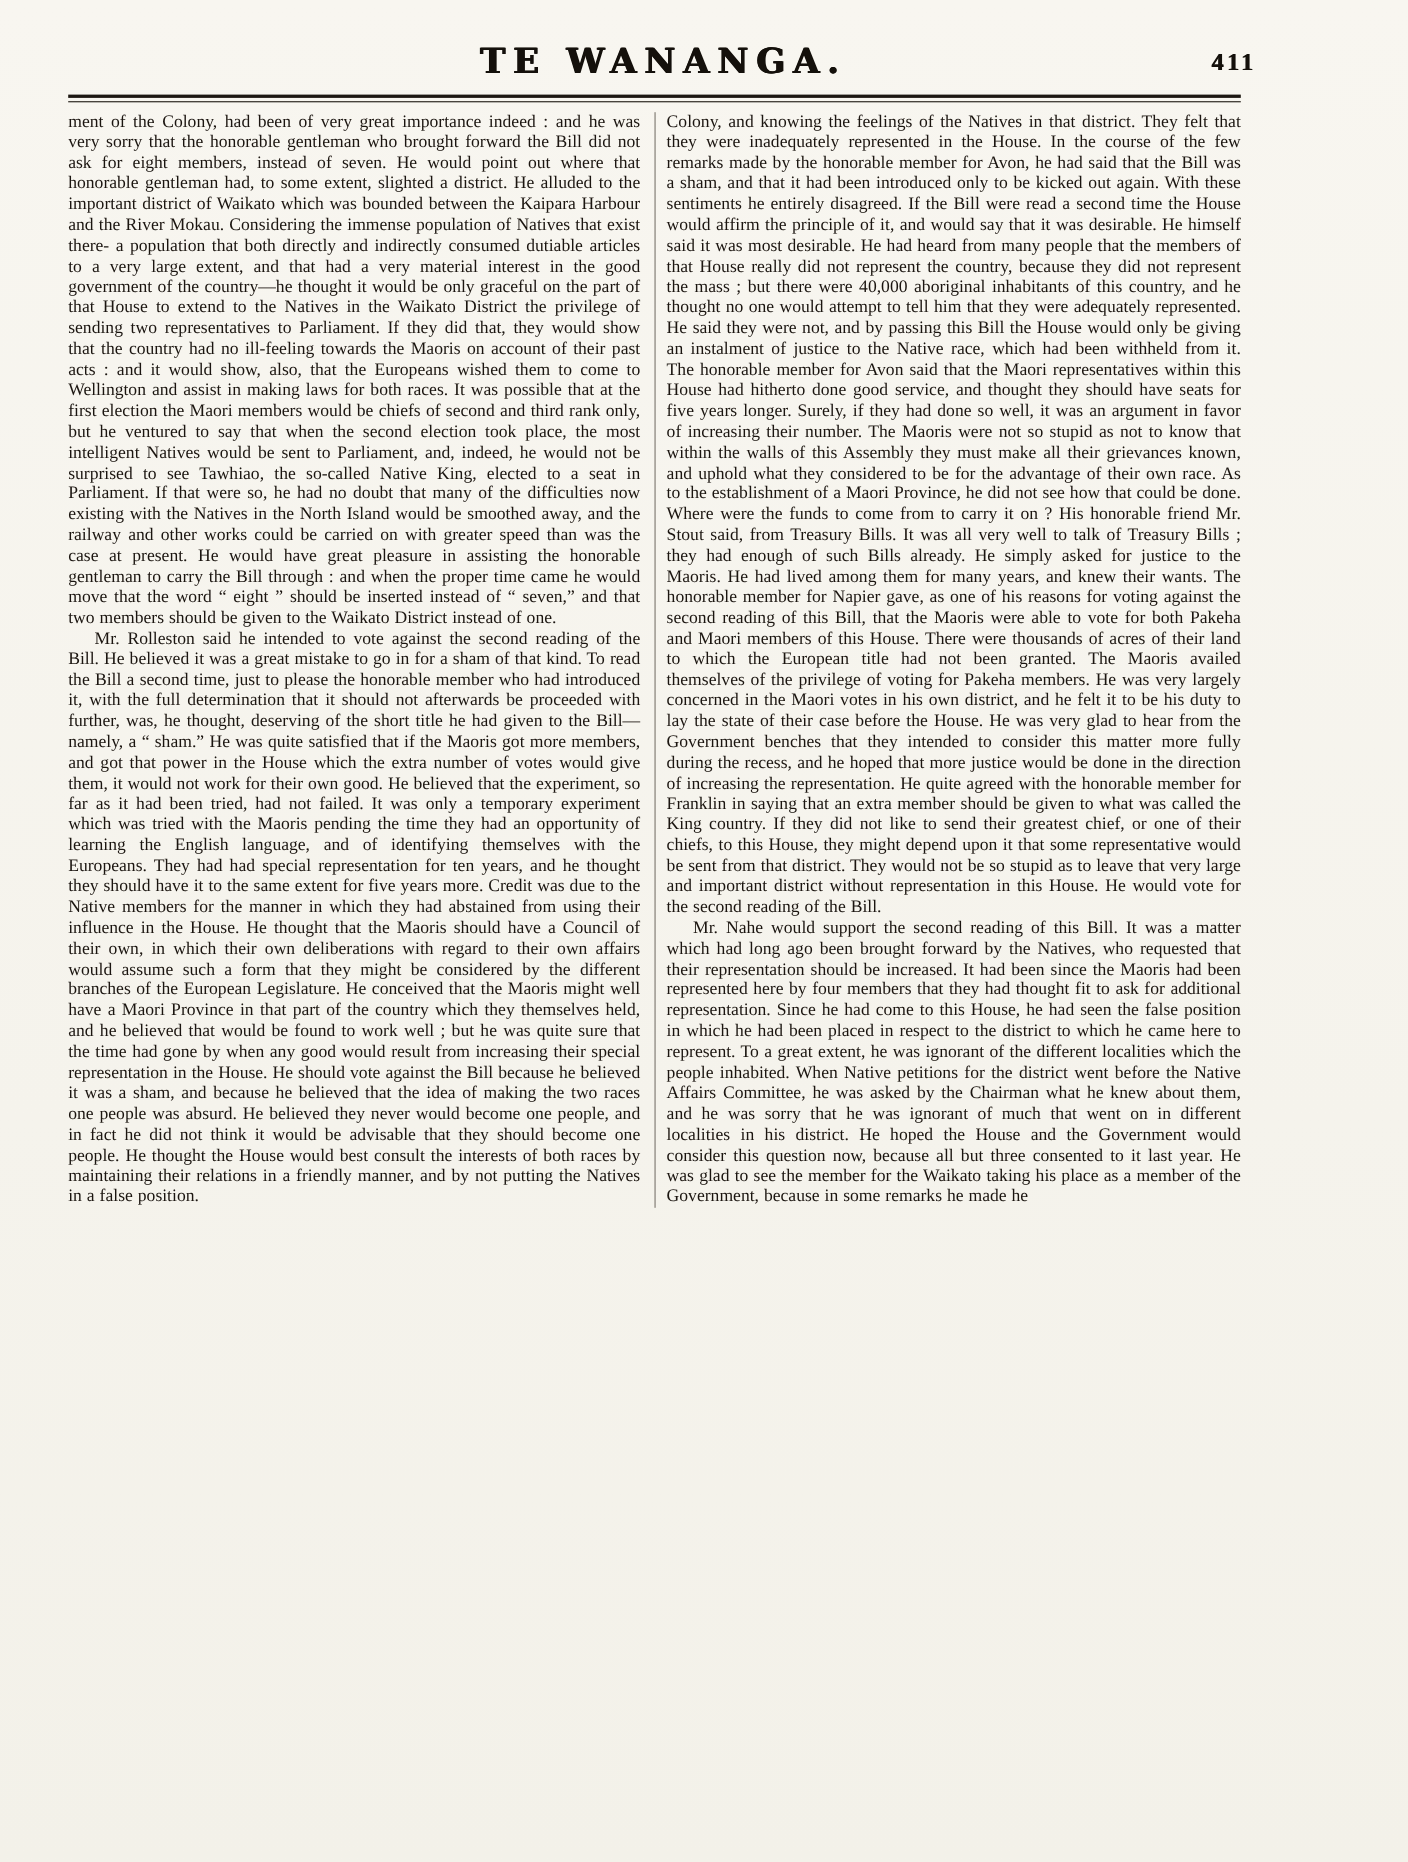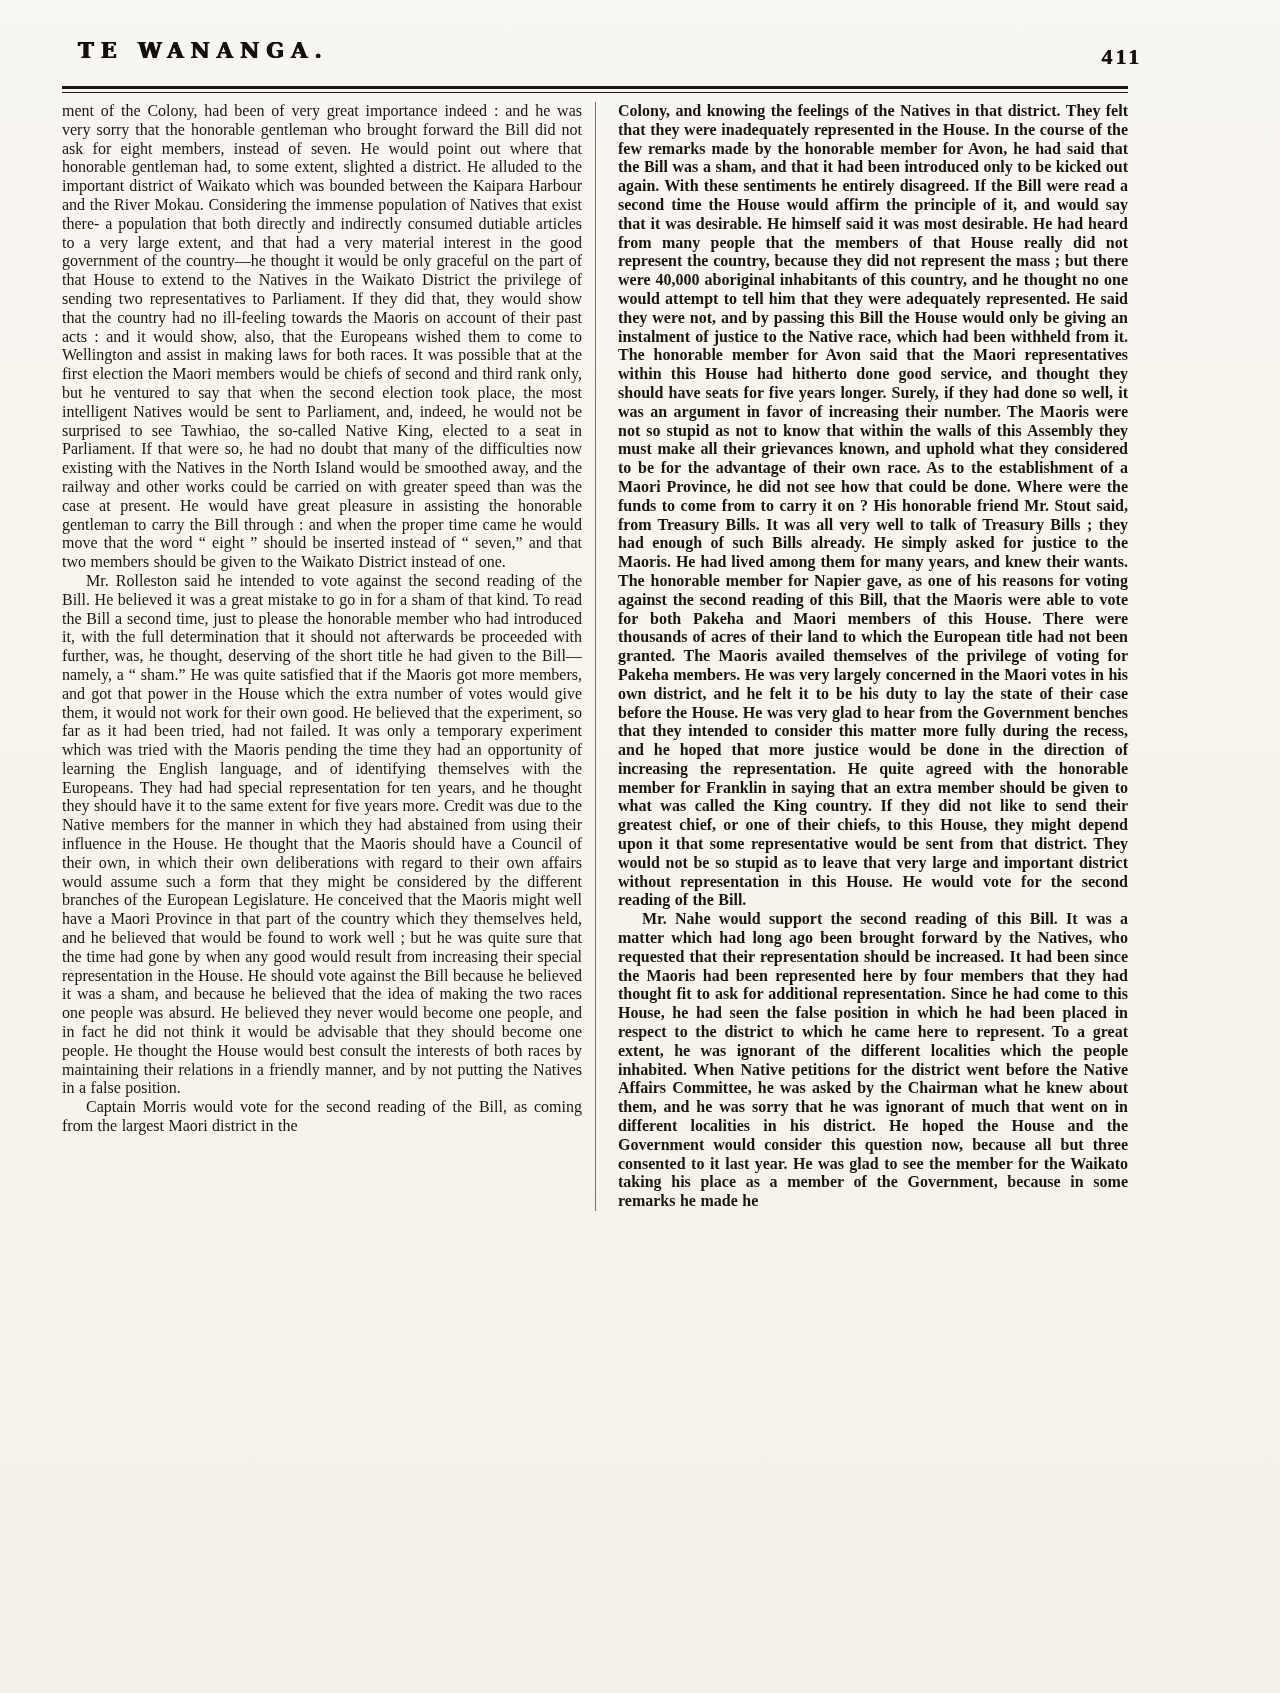--- a/index.html
+++ b/index.html
@@ -20,23 +20,24 @@
     background:
       linear-gradient(180deg, #f8f6f0 0%, #f5f3ec 60%, #f3f1e9 100%);
   }
   .page-header {
     position: relative;
     height: 44px;
   }
   .masthead {
     position: absolute;
     left: 16px; right: 0;
+    text-align: center;
     font-family: "DejaVu Serif", "Liberation Serif", serif;
     font-weight: 700;
-    font-size: 21px;
+    font-size: 31px;
     letter-spacing: 7px;
     color: #14100b;
     text-shadow: 0.7px 0 #14100b, -0.4px 0 #14100b;
     transform: scaleY(1.02);
   }
   .page-number {
     position: absolute;
     right: -14px;
     top: 6px;
     font-weight: 700;
@@ -60,22 +61,21 @@
     width: 50%;
     font-size: 16px;
     line-height: 18.8px;
     text-align: justify;
     color: #1b1510;
     word-spacing: 0.5px;
   }
   .col-left { padding-right: 13px; }
   .col-right {
     border-left: 1px solid #7a746c;
-    padding-left: 22px;
-    font-weight: bold;
+    padding-left: 10px;
   }
   .col p { text-align: justify; margin: 0; }
   .col p.indent { text-indent: 24px; }
 </style>
 </head>
 <body>
 
 <div class="sheet">
 
   <header class="page-header">
@@ -83,21 +83,20 @@
     <div class="page-number">411</div>
   </header>
 
   <div class="header-rule"></div>
 
   <div class="columns">
 
     <div class="col col-left">
       <p>ment of the Colony, had been of very great importance indeed : and he was very sorry that the honorable gentleman who brought forward the Bill did not ask for eight members, instead of seven. He would point out where that honorable gentleman had, to some extent, slighted a district. He alluded to the important district of Waikato which was bounded between the Kaipara Harbour and the River Mokau. Considering the immense population of Natives that exist there- a population that both directly and indirectly consumed dutiable articles to a very large extent, and that had a very material interest in the good government of the country—he thought it would be only graceful on the part of that House to extend to the Natives in the Waikato District the privilege of sending two represen­tatives to Parliament. If they did that, they would show that the country had no ill-feeling towards the Maoris on account of their past acts : and it would show, also, that the Europeans wished them to come to Wellington and assist in making laws for both races. It was possible that at the first election the Maori members would be chiefs of second and third rank only, but he ventured to say that when the second election took place, the most intelligent Natives would be sent to Parliament, and, indeed, he would not be surprised to see Tawhiao, the so-called Native King, elected to a seat in Parliament. If that were so, he had no doubt that many of the difficulties now existing with the Natives in the North Island would be smoothed away, and the railway and other works could be carried on with greater speed than was the case at present. He would have great pleasure in assisting the honorable gentleman to carry the Bill through : and when the proper time came he would move that the word “ eight ” should be inserted instead of “ seven,” and that two members should be given to the Waikato District instead of one.</p>
       <p class="indent">Mr. Rolleston said he intended to vote against the second reading of the Bill. He believed it was a great mistake to go in for a sham of that kind. To read the Bill a second time, just to please the honorable member who had introduced it, with the full determination that it should not afterwards be proceeded with further, was, he thought, deserving of the short title he had given to the Bill—namely, a “ sham.” He was quite satisfied that if the Maoris got more members, and got that power in the House which the extra number of votes would give them, it would not work for their own good. He believed that the experiment, so far as it had been tried, had not failed. It was only a temporary experiment which was tried with the Maoris pending the time they had an opportunity of learning the English language, and of identifying themselves with the Europeans. They had had special representation for ten years, and he thought they should have it to the same extent for five years more. Credit was due to the Native members for the manner in which they had abstained from using their influence in the House. He thought that the Maoris should have a Council of their own, in which their own deliberations with regard to their own affairs would assume such a form that they might be considered by the different branches of the European Legislature. He conceived that the Maoris might well have a Maori Province in that part of the country which they themselves held, and he believed that would be found to work well ; but he was quite sure that the time had gone by when any good would result from increasing their special representation in the House. He should vote against the Bill because he believed it was a sham, and because he believed that the idea of making the two races one people was absurd. He believed they never would become one people, and in fact he did not think it would be advisable that they should become one people. He thought the House would best consult the interests of both races by maintaining their relations in a friendly manner, and by not putting the Natives in a false position.</p>
-      <p class="indent">Captain Morris would vote for the second reading of the Bill, as coming from the largest Maori district in the</p>
     </div>
 
     <div class="col col-right">
       <p>Colony, and knowing the feelings of the Natives in that district. They felt that they were inadequately represented in the House. In the course of the few remarks made by the honorable member for Avon, he had said that the Bill was a sham, and that it had been introduced only to be kicked out again. With these sentiments he entirely disagreed. If the Bill were read a second time the House would affirm the principle of it, and would say that it was desirable. He himself said it was most desirable. He had heard from many people that the members of that House really did not represent the country, because they did not represent the mass ; but there were 40,000 aboriginal inhabitants of this country, and he thought no one would attempt to tell him that they were adequately represented. He said they were not, and by passing this Bill the House would only be giving an instalment of justice to the Native race, which had been withheld from it. The honorable member for Avon said that the Maori representatives within this House had hitherto done good service, and thought they should have seats for five years longer. Surely, if they had done so well, it was an argument in favor of increasing their number. The Maoris were not so stupid as not to know that within the walls of this Assembly they must make all their grievances known, and uphold what they considered to be for the advantage of their own race. As to the establishment of a Maori Province, he did not see how that could be done. Where were the funds to come from to carry it on ? His honorable friend Mr. Stout said, from Treasury Bills. It was all very well to talk of Treasury Bills ; they had enough of such Bills already. He simply asked for justice to the Maoris. He had lived among them for many years, and knew their wants. The honorable member for Napier gave, as one of his reasons for voting against the second reading of this Bill, that the Maoris were able to vote for both Pakeha and Maori members of this House. There were thousands of acres of their land to which the European title had not been granted. The Maoris availed themselves of the privilege of voting for Pakeha members. He was very largely concerned in the Maori votes in his own district, and he felt it to be his duty to lay the state of their case before the House. He was very glad to hear from the Government benches that they intended to consider this matter more fully during the recess, and he hoped that more justice would be done in the direction of increasing the representation. He quite agreed with the honorable member for Franklin in saying that an extra member should be given to what was called the King country. If they did not like to send their greatest chief, or one of their chiefs, to this House, they might depend upon it that some representative would be sent from that district. They would not be so stupid as to leave that very large and important district without representation in this House. He would vote for the second reading of the Bill.</p>
       <p class="indent">Mr. Nahe would support the second reading of this Bill. It was a matter which had long ago been brought forward by the Natives, who requested that their representation should be increased. It had been since the Maoris had been represented here by four members that they had thought fit to ask for additional representation. Since he had come to this House, he had seen the false position in which he had been placed in respect to the district to which he came here to represent. To a great extent, he was ignorant of the different localities which the people inhabited. When Native petitions for the district went before the Native Affairs Committee, he was asked by the Chairman what he knew about them, and he was sorry that he was ignorant of much that went on in different localities in his district. He hoped the House and the Government would consider this question now, because all but three consented to it last year. He was glad to see the member for the Waikato taking his place as a member of the Government, because in some remarks he made he</p>
     </div>
 
   </div>
 
 </div>

